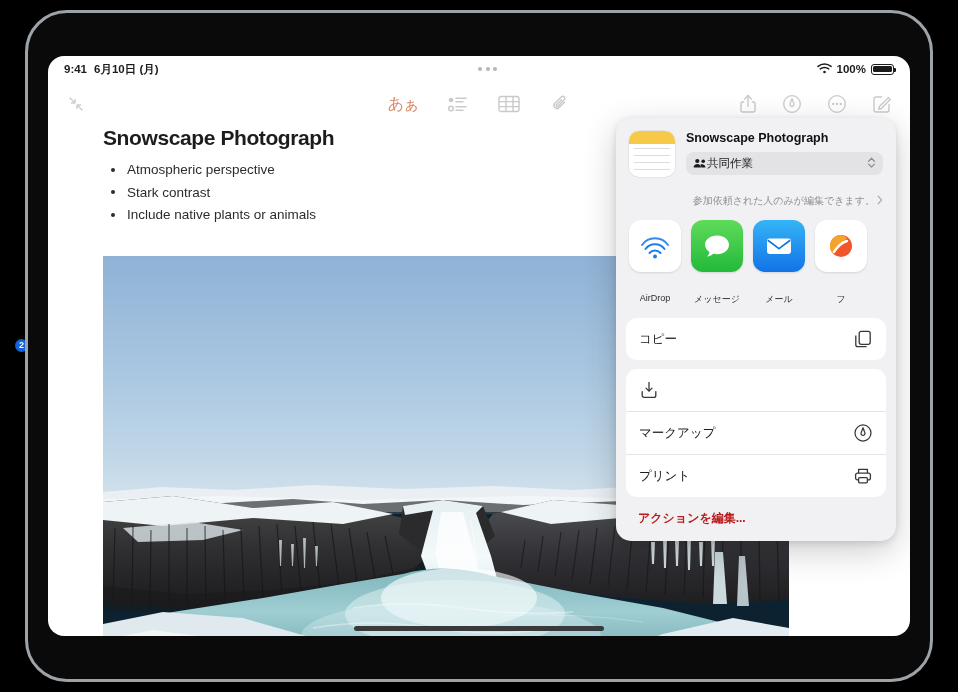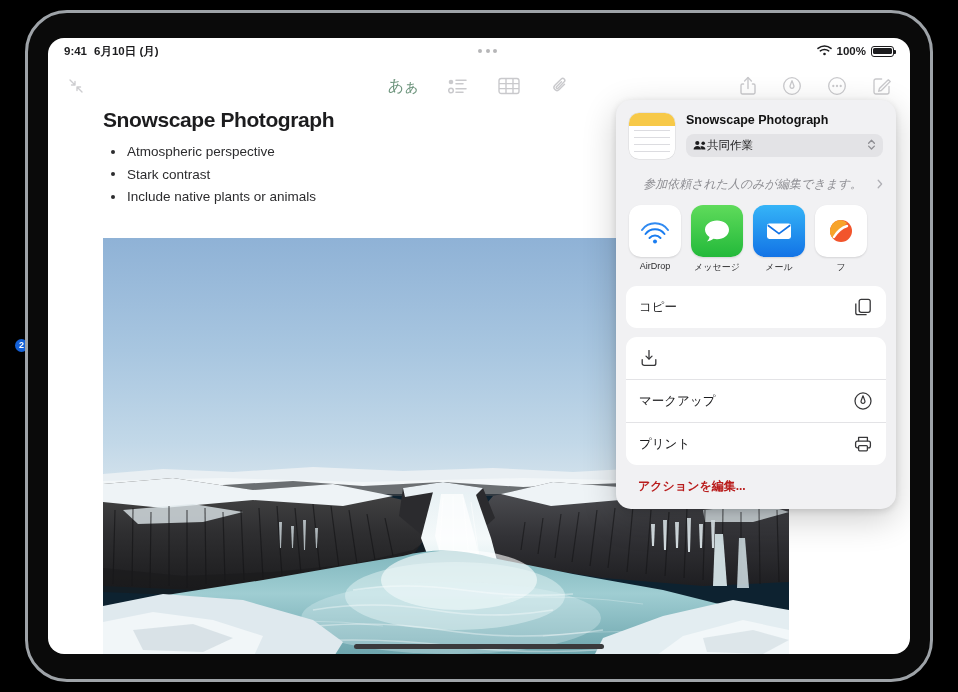--- a/index.html
+++ b/index.html
@@ -21,21 +21,21 @@
     line-height: 1;
   }
 
   
   .device {
     position: absolute; left: 25px; top: 10px;
     width: 908px; height: 672px;
     border-radius: 42px;
     background: #0a0a0a;
     border: 3px solid #9ea3a8;
-    padding: 25px 20px;
+    padding: 43px 20px;
     overflow: hidden;
   }
   .screen {
     position: relative;
     width: 100%; height: 100%;
     border-radius: 16px;
     background: #ffffff;
     overflow: hidden;
   }
 
@@ -65,21 +65,21 @@
   
   .toolbar {
     position: absolute; top: 26px; left: 0; right: 0; height: 44px;
     display: flex; align-items: center; padding: 0 18px;
     z-index: 35;
   }
   .tb-left { width: 170px; display: flex; align-items: center; }
   .tb-center { flex: 1; display: flex; align-items: center; justify-content: center; gap: 30px; }
   .tb-right { width: 170px; display: flex; align-items: center; justify-content: flex-end; gap: 25px; }
   .tb-btn { opacity: .62; cursor: pointer; display: block; line-height: 0; }
-  .tb-aa { font-size: 16px; color: #14532d; letter-spacing: -1px; line-height: 1; }
+  .tb-aa { font-size: 16px; color: #c2410c; letter-spacing: -1px; line-height: 1; }
 
   
   .note {
     position: absolute; top: 70px; left: 0; right: 0; bottom: 0;
     padding: 0 0 0 55px;
     overflow: hidden;
   }
   .note-title {
     font-size: 21px; font-weight: bold; color: #1c1c1e;
     letter-spacing: -0.4px; margin-bottom: 10px;
@@ -134,40 +134,39 @@
     font-size: 12.5px; font-weight: bold; color: #111;
     margin-bottom: 7px; white-space: nowrap; overflow: hidden; text-overflow: ellipsis;
   }
   .collab-select {
     display: flex; align-items: center; gap: 0;
     background: #e3e3e6; border-radius: 8px;
     padding: 4px 7px; font-size: 11.5px; color: #1c1c1e; cursor: pointer;
   }
   .collab-select .cs-label { flex: 1; font-weight: 500; }
   .ss-permission {
-    font-size: 12px; color: #8e8e93; text-align: right;
-    padding: 7px 13px 10px 13px; display: flex; justify-content: flex-end; align-items: center; gap: 15px;
+    font-size: 10px; color: #8e8e93; text-align: right;
+    padding: 7px 13px 10px 13px; display: flex; justify-content: flex-end; align-items: center; gap: 2px;
     cursor: pointer;
-    font-style: italic;
   }
 
   
   .app-row {
     display: flex; gap: 10px; padding: 2px 13px 12px 13px;
     overflow: hidden;
   }
   .app-item { width: 52px; flex: none; text-align: center; cursor: pointer; }
   .app-glyph {
     width: 52px; height: 52px; border-radius: 12px;
     display: flex; align-items: center; justify-content: center;
     overflow: hidden;
     box-shadow: 0 1px 2px rgba(0,0,0,.12);
   }
   .app-label {
-    font-size: 9px; color: #2c2c2e; margin-top: 4px;
+    font-size: 9px; color: #2c2c2e; margin-top: 21px;
     white-space: nowrap; overflow: hidden; text-overflow: ellipsis;
   }
 
   
   .action-group {
     background: #fff; border-radius: 11px;
     margin: 0 10px 9px 10px; overflow: hidden;
   }
   .action-row {
     display: flex; align-items: center; justify-content: space-between;

